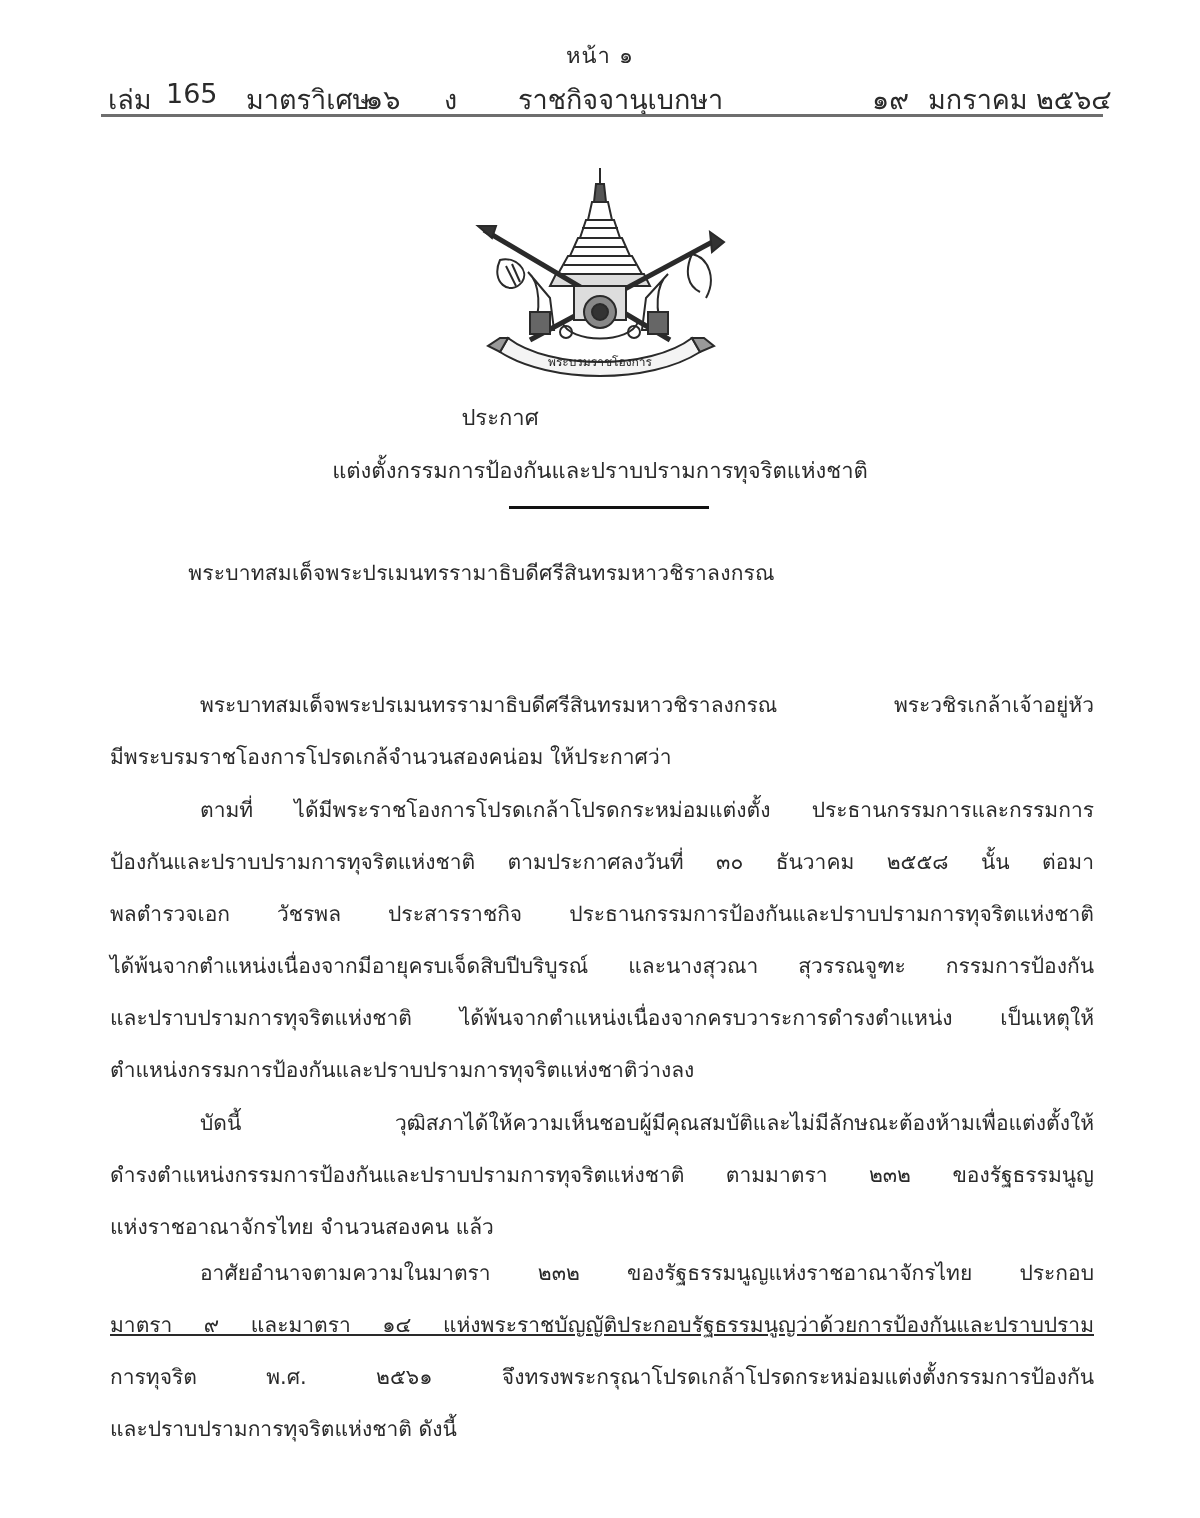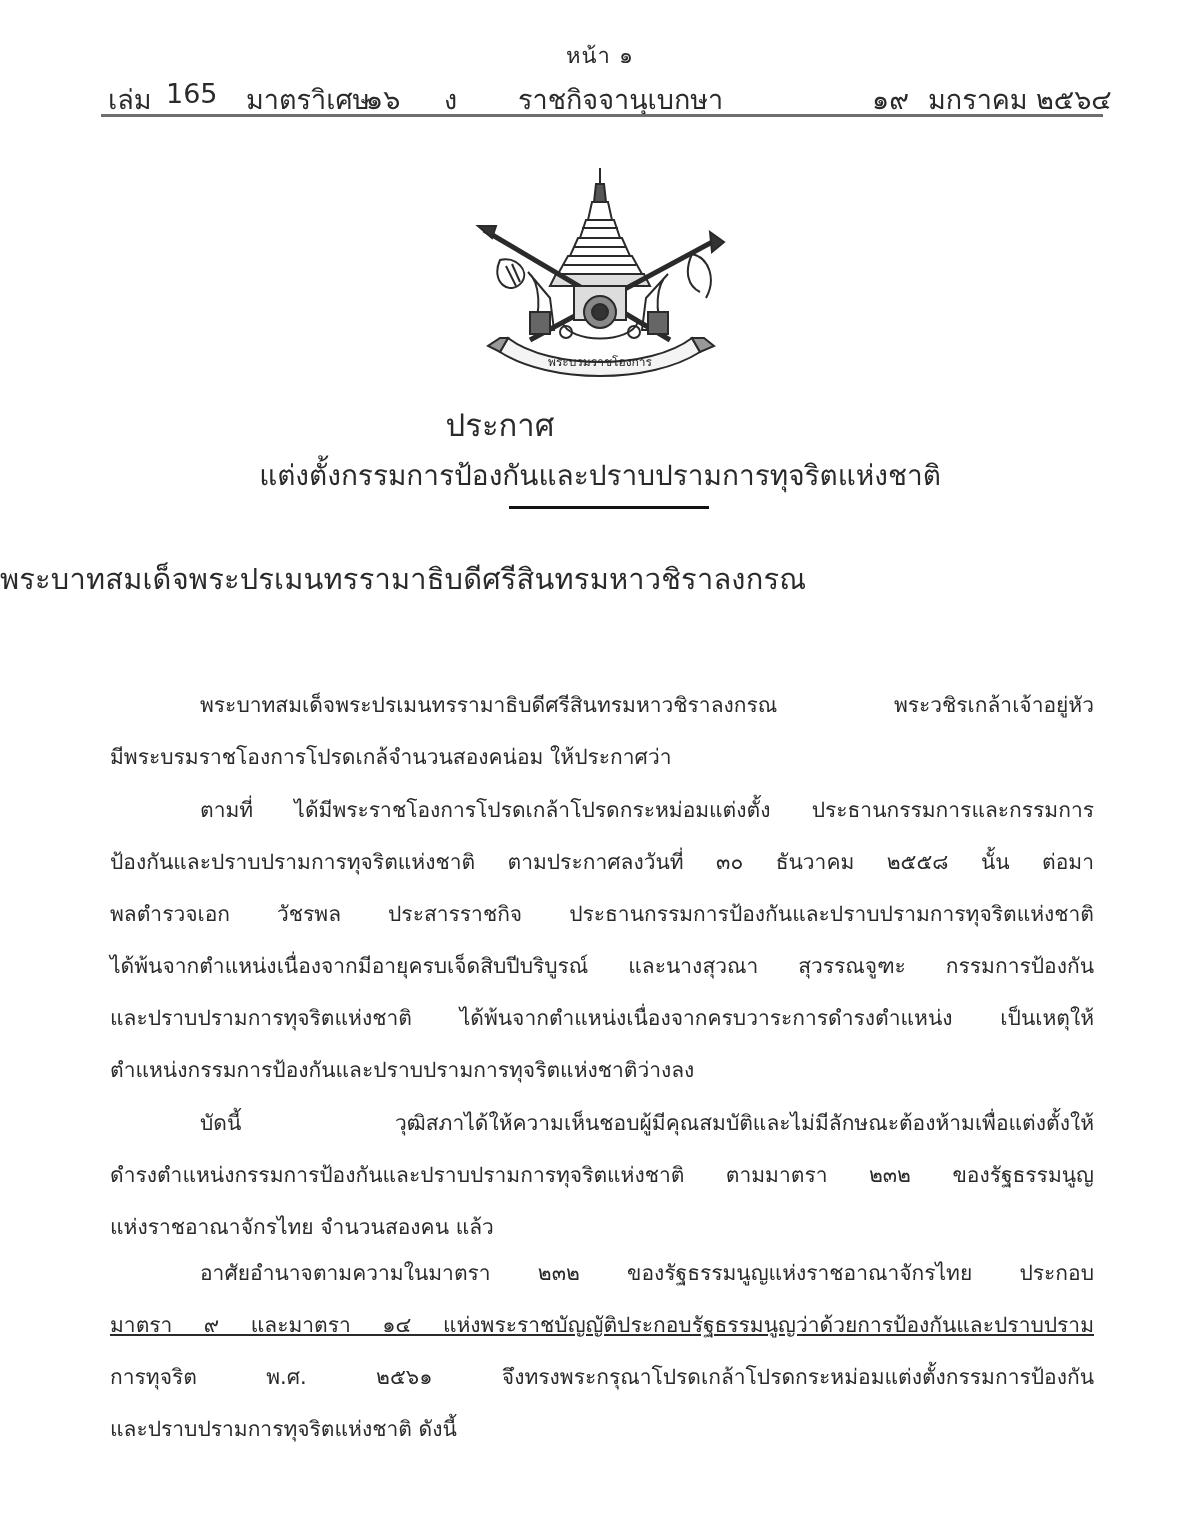--- a/index.html
+++ b/index.html
@@ -57,44 +57,44 @@
       left: 470px;
       width: 260px;
       height: 215px;
     }
     .doc-type {
       position: absolute;
       top: 400px;
       left: 0;
       width: 1000px;
       text-align: center;
-      font-size: 31px;
+      font-size: 22px;
     }
     .doc-subject {
       position: absolute;
       top: 453px;
       left: 0;
       width: 1200px;
       text-align: center;
-      font-size: 28px;
+      font-size: 22px;
     }
     .center-divider {
       position: absolute;
       top: 506px;
       left: 509px;
       width: 200px;
       height: 3px;
       background: #111111;
     }
     .king-title {
       position: absolute;
       left: 0;
       width: 963px;
-      text-align: left;
-      font-size: 29px;
+      text-align: center;
+      font-size: 21px;
       letter-spacing: 0.2px;
     }
     .king-title.l1 { top: 556px; }
     .king-title.l2 { top: 616px; }
     .body-line {
       position: absolute;
       left: 110px;
       width: 984px;
       font-size: 21px;
       white-space: nowrap;

